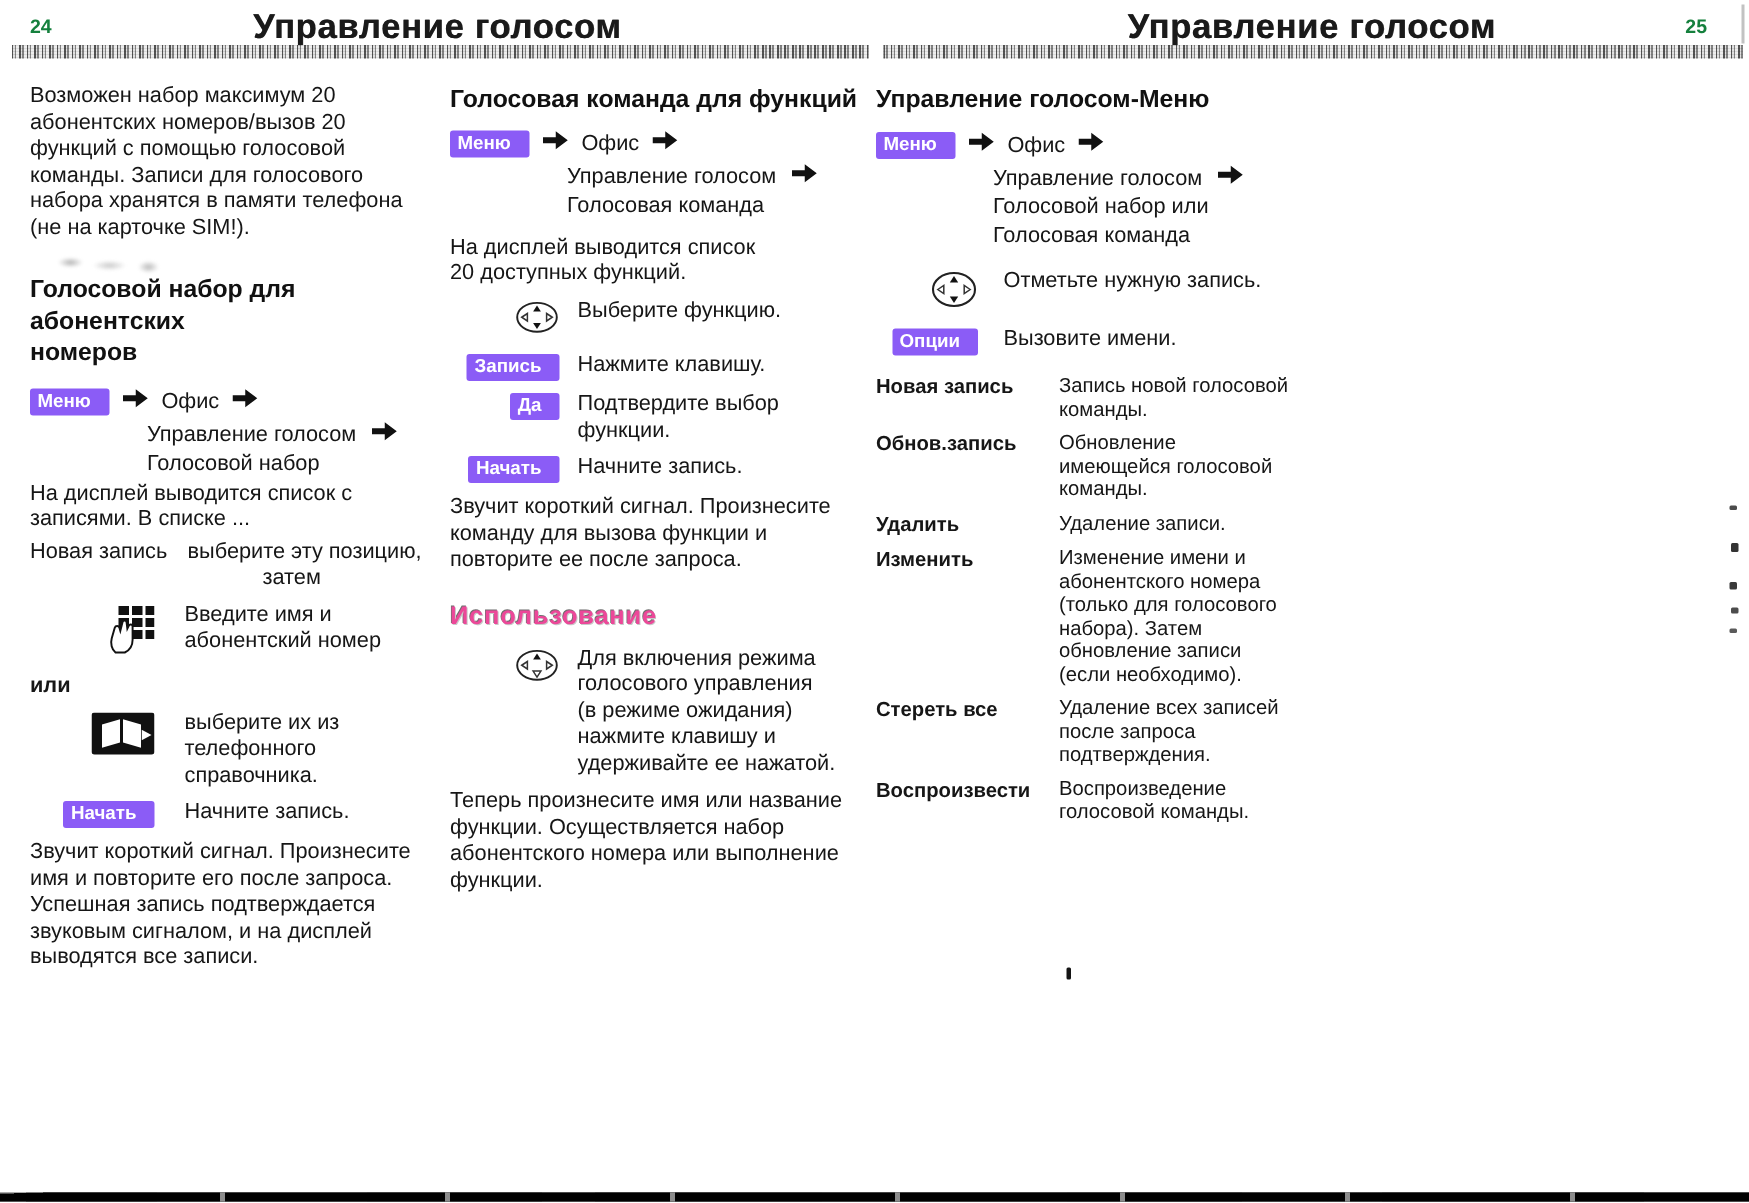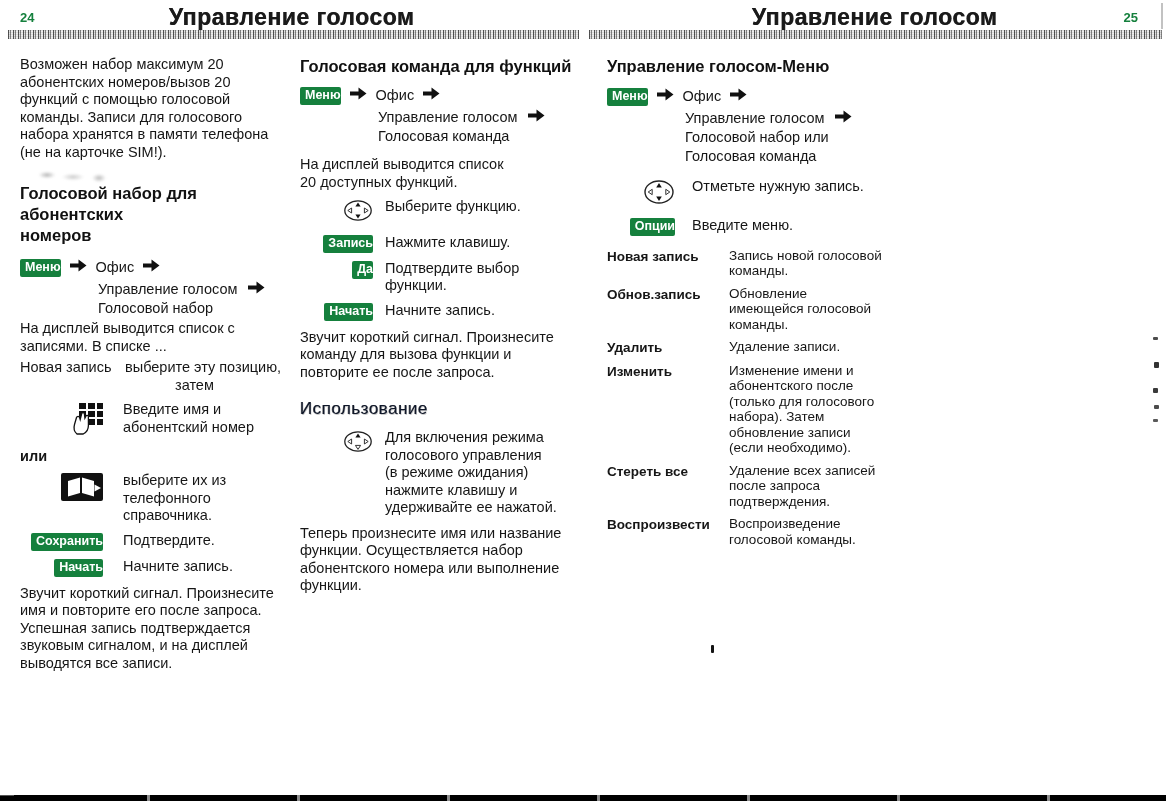--- a/index.html
+++ b/index.html
@@ -28,42 +28,42 @@
       repeating-linear-gradient(90deg, rgba(55,55,55,.85) 0 1px, rgba(210,210,210,.55) 1px 2px, rgba(95,95,95,.75) 2px 3px, rgba(235,235,235,.6) 3px 5px),
       repeating-linear-gradient(0deg, rgba(120,120,120,.45) 0 1px, rgba(225,225,225,.45) 1px 2px);
   }
   .page.left .band{left:8px;right:4px;}
   .page.right .band{left:6px;right:4px;}
 
   
   .col{position:absolute;top:56px;font-size:14.5px;line-height:17.5px;}
   .c1{left:20px;width:270px;}
   .c2{left:300px;width:278px;}
-  .c3{left:24px;width:292px;}
+  .c3{left:1px;width:292px;}
 
   .pre{white-space:pre-line;}
   p{margin:0;}
   .b{font-weight:normal;}
 
   h2.section{
     font-size:16.5px;line-height:21px;font-weight:bold;margin:0 0 10px 0;color:#111;
     white-space:pre-line;
   }
   h2.section.mt{margin-top:22px;}
   h2.usage-title{
-    font-size:17px;line-height:20px;font-weight:normal;margin:18px 0 10px 0;
-    color:#0f172a;letter-spacing:0.5px;
+    font-size:17px;line-height:20px;font-weight:bold;margin:18px 0 10px 0;
+    color:#ec4899;letter-spacing:0.5px;
     text-shadow:0.6px 0.6px 0 #c9c9c9, -0.5px -0.5px 0 #6f6f6f;
   }
 
   
   .softkey{
-    display:inline-block;background:#15803d;color:#fff;
+    display:inline-block;background:#8b5cf6;color:#fff;
     font-size:12.5px;font-weight:bold;line-height:15px;
-    padding:1px 0 2px 5px;border-radius:2px;white-space:nowrap;
+    padding:1px 12px 2px 5px;border-radius:2px;white-space:nowrap;
   }
 
   
   .menurow{display:flex;align-items:center;gap:9px;margin:13px 0 3px 0;}
   .pathline{padding-left:78px;display:flex;align-items:center;gap:10px;line-height:19px;}
   .arrow-ic{flex:none;display:inline-block;}
 
   
   .krow{display:flex;margin:7px 0;}
   .kcell{width:83px;flex:none;display:flex;justify-content:flex-end;align-items:flex-start;padding-top:1px;text-align:center;}
@@ -193,26 +193,20 @@
           <rect x="19.4" y="4.5" width="1.2" height="16" fill="#111"></rect>
           <path d="M33.5 11.5 L40 15 L33.5 18.5 Z" fill="#fff"></path>
         </svg></span>
           </span>
         <span class="ktext pre">выберите их из
 телефонного справочника.</span>
       </div>
 
       <div class="krow">
         <span class="kcell">
-            <span class="softkey">Сохранить</span>
-          </span>
-        <span class="ktext">Подтвердите.</span>
-      </div>
-      <div class="krow">
-        <span class="kcell">
             <span class="softkey">Начать</span>
           </span>
         <span class="ktext">Начните запись.</span>
       </div>
 
       <p class="pre" style="margin-top:8px;"><span>Звучит короткий сигнал. Произнесите
 имя и </span><span class="b">повторите</span><span> его после запроса.
 Успешная запись подтверждается
 звуковым сигналом, и на дисплей
 выводятся все записи.</span></p>
@@ -348,21 +342,21 @@
           <path d="M26.8 13 L22.8 10.3 L22.8 15.7 Z" fill="none" stroke="#333" stroke-width="1"></path>
         </svg></span>
           </span>
         <span class="ktext">Отметьте нужную запись.</span>
       </div>
 
       <div class="krow">
         <span class="kcell">
             <span class="softkey">Опции</span>
           </span>
-        <span class="ktext">Введите меню.</span>
+        <span class="ktext">Вызовите имени.</span>
       </div>
 
       <div class="mtable">
         <div class="trow">
           <span class="tterm">Новая запись</span>
           <span class="tdesc pre">Запись новой голосовой
 команды.</span>
         </div>
         <div class="trow">
           <span class="tterm">Обнов.запись</span>
@@ -370,21 +364,21 @@
 имеющейся голосовой
 команды.</span>
         </div>
         <div class="trow">
           <span class="tterm">Удалить</span>
           <span class="tdesc pre">Удаление записи.</span>
         </div>
         <div class="trow">
           <span class="tterm">Изменить</span>
           <span class="tdesc pre">Изменение имени и
-абонентского после
+абонентского номера
 (только для голосового
 набора). Затем
 обновление записи
 (если необходимо).</span>
         </div>
         <div class="trow">
           <span class="tterm">Стереть все</span>
           <span class="tdesc pre">Удаление всех записей
 после запроса
 подтверждения.</span>

